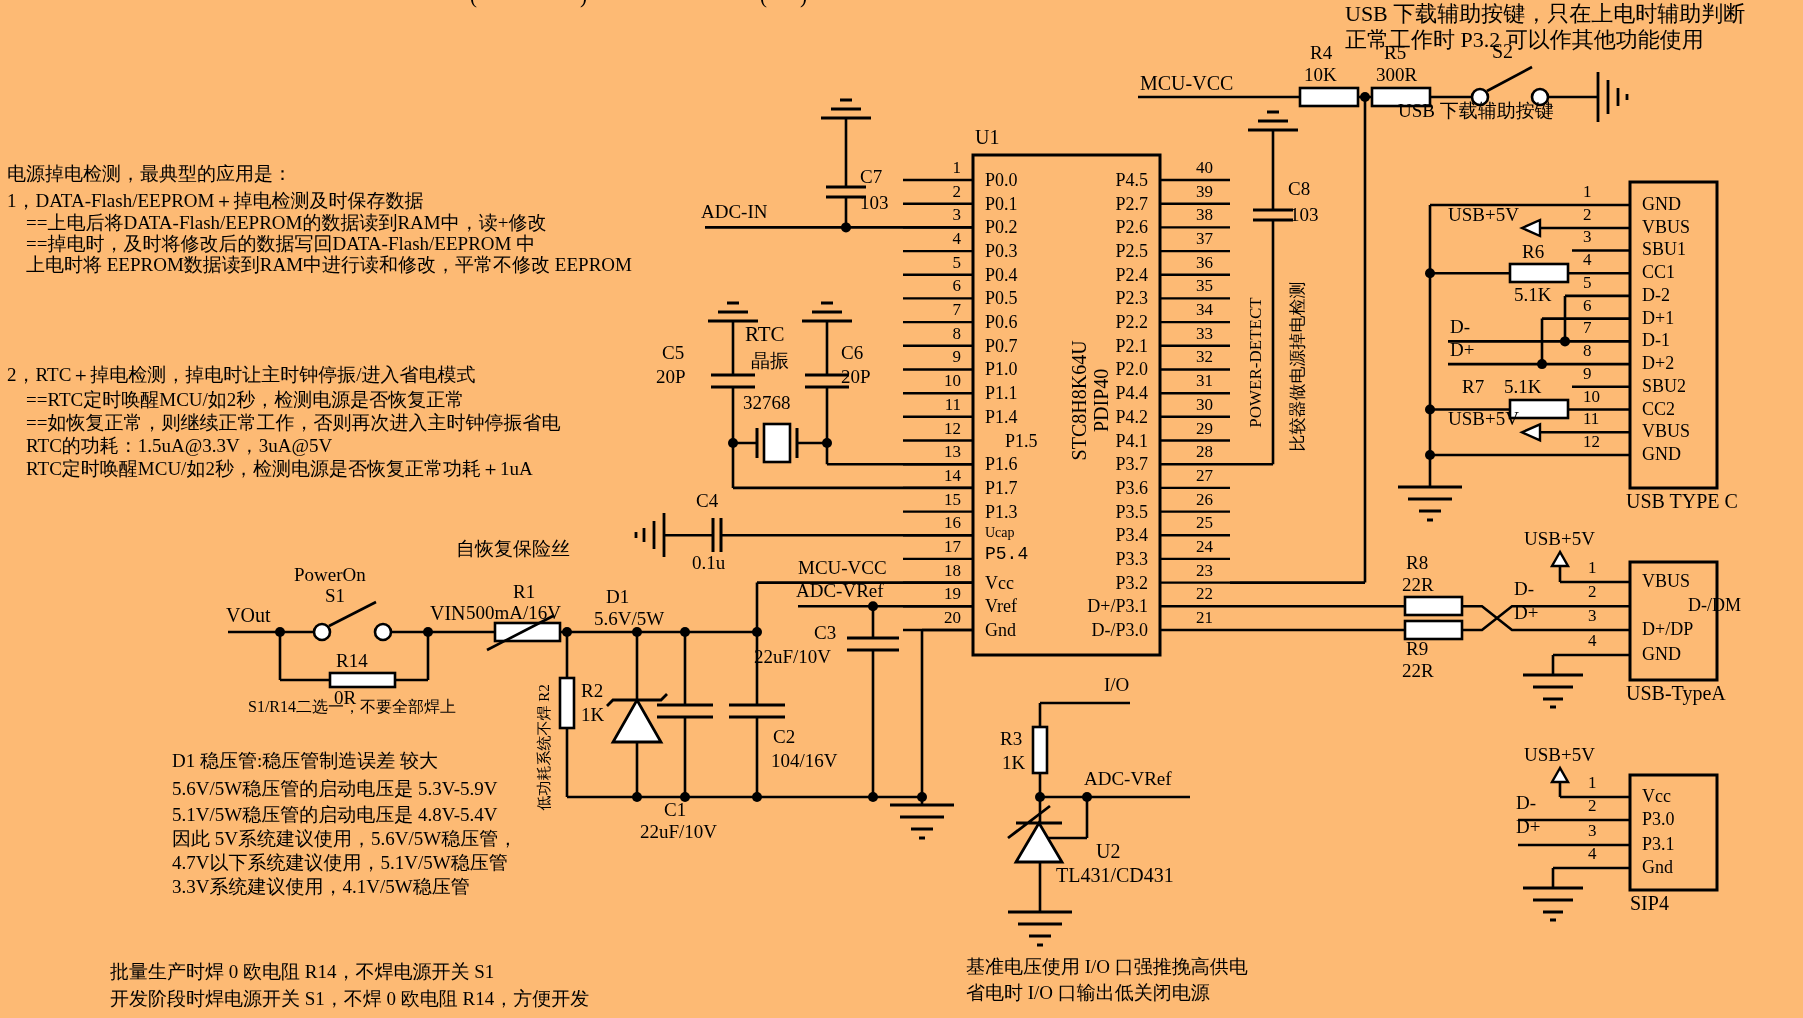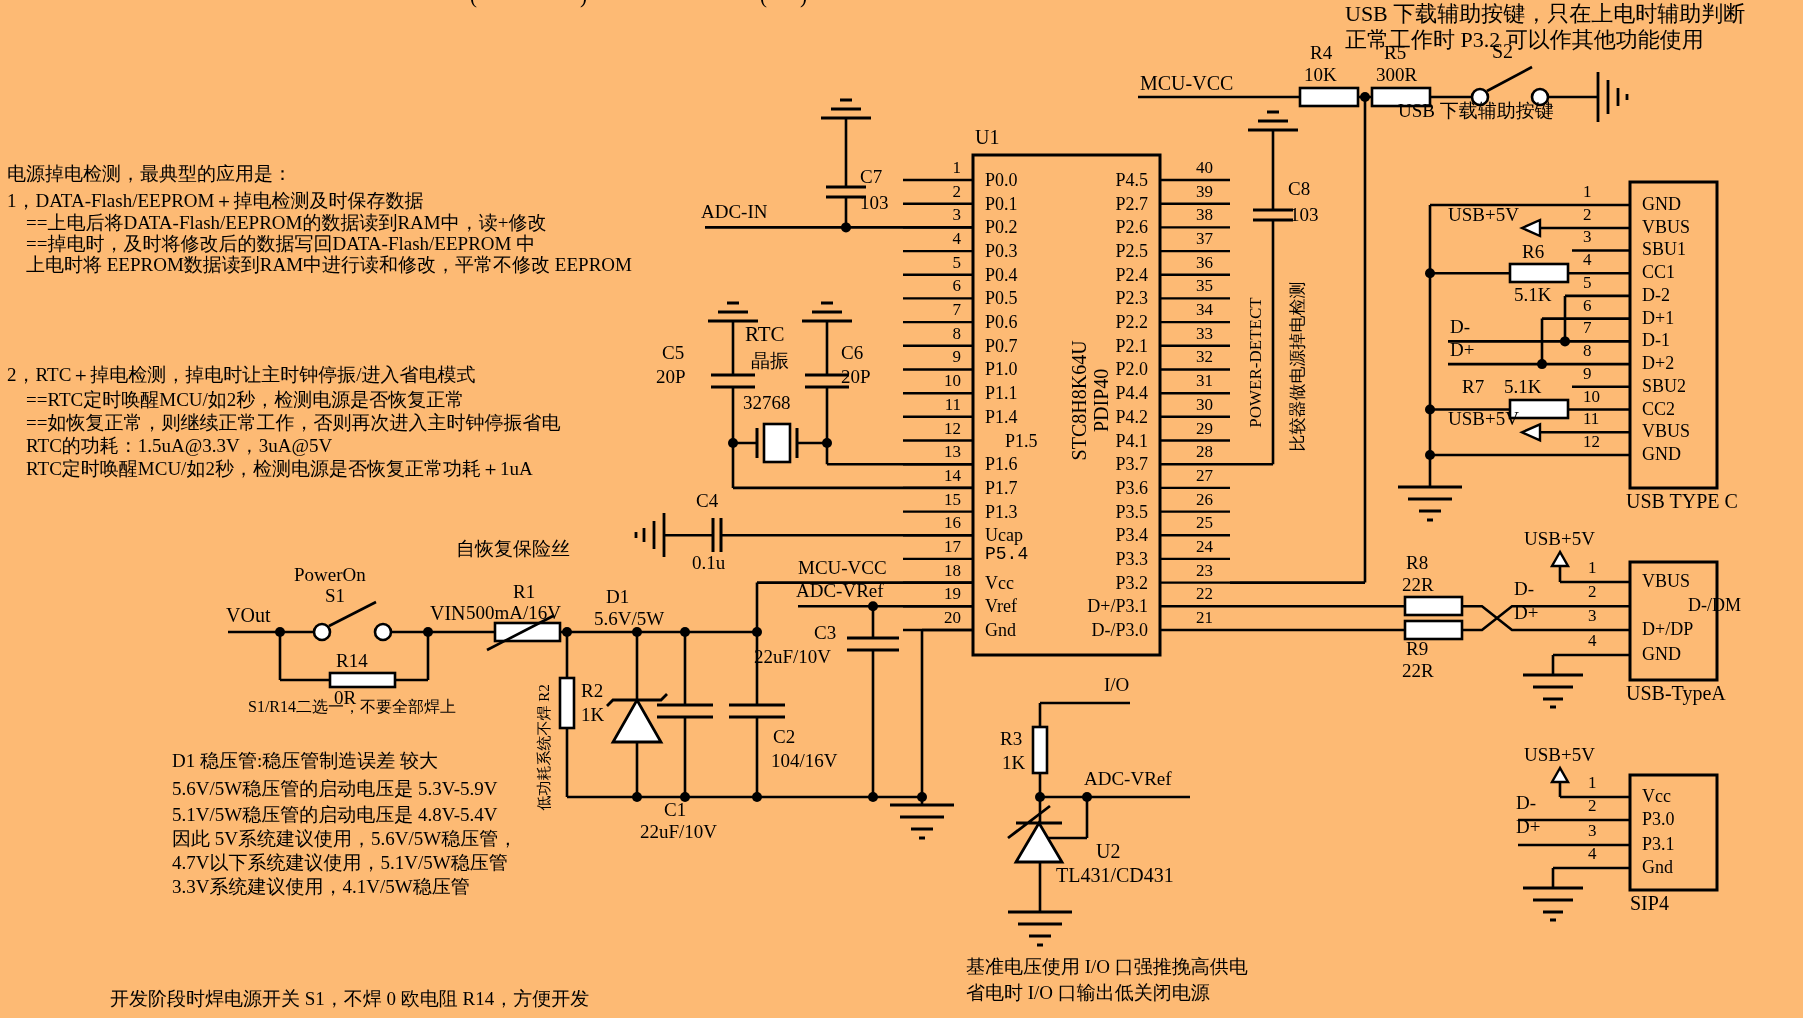--- a/index.html
+++ b/index.html
@@ -222,20 +222,21 @@
 <div class="lb" style="left:798px;top:557px;font-size:19px">MCU-VCC</div>
 <div class="lb" style="left:796px;top:580px;font-size:19px">ADC-VRef</div>
 
 <div class="lb" style="left:172px;top:750px;font-size:19px">D1 稳压管:稳压管制造误差 较大</div>
 <div class="lb" style="left:172px;top:778px;font-size:19px">5.6V/5W稳压管的启动电压是 5.3V-5.9V</div>
 <div class="lb" style="left:172px;top:804px;font-size:19px">5.1V/5W稳压管的启动电压是 4.8V-5.4V</div>
 <div class="lb" style="left:172px;top:828px;font-size:19px">因此 5V系统建议使用，5.6V/5W稳压管，</div>
 <div class="lb" style="left:172px;top:852px;font-size:19px">4.7V以下系统建议使用，5.1V/5W稳压管</div>
 <div class="lb" style="left:172px;top:876px;font-size:19px">3.3V系统建议使用，4.1V/5W稳压管</div>
 
+<div class="lb" style="left:110px;top:961px;font-size:19px">批量生产时焊 0 欧电阻 R14，不焊电源开关 S1</div>
 <div class="lb" style="left:110px;top:988px;font-size:19px">开发阶段时焊电源开关 S1，不焊 0 欧电阻 R14，方便开发</div>
 
 <div class="lb" style="left:1104px;top:674px;font-size:19px">I/O</div>
 <div class="lb" style="left:1000px;top:728px;font-size:19px">R3</div>
 <div class="lb" style="left:1002px;top:752px;font-size:19px">1K</div>
 <div class="lb" style="left:1084px;top:768px;font-size:19px">ADC-VRef</div>
 <div class="lb" style="left:1096px;top:840px;font-size:20px">U2</div>
 <div class="lb" style="left:1056px;top:864px;font-size:20px">TL431/CD431</div>
 <div class="lb" style="left:966px;top:956px;font-size:19px">基准电压使用 I/O 口强推挽高供电</div>
 <div class="lb" style="left:966px;top:982px;font-size:19px">省电时 I/O 口输出低关闭电源</div>
@@ -300,21 +301,21 @@
       <div class="lb" style="left: 985px; top: 406.84px; font-size: 18px;">P1.4</div>
       <div class="lb" style="left: 933px; top: 418.524px; width: 28px; text-align: right; font-size: 17px;">12</div>
       <div class="lb" style="left: 985px; top: 430.524px; font-size: 18px; margin-left: 20px;">P1.5</div>
       <div class="lb" style="left: 933px; top: 442.208px; width: 28px; text-align: right; font-size: 17px;">13</div>
       <div class="lb" style="left: 985px; top: 454.208px; font-size: 18px;">P1.6</div>
       <div class="lb" style="left: 933px; top: 465.892px; width: 28px; text-align: right; font-size: 17px;">14</div>
       <div class="lb" style="left: 985px; top: 477.892px; font-size: 18px;">P1.7</div>
       <div class="lb" style="left: 933px; top: 489.576px; width: 28px; text-align: right; font-size: 17px;">15</div>
       <div class="lb" style="left: 985px; top: 501.576px; font-size: 18px;">P1.3</div>
       <div class="lb" style="left: 933px; top: 513.26px; width: 28px; text-align: right; font-size: 17px;">16</div>
-      <div class="lb" style="left: 985px; top: 525.26px; font-size: 18px;">Ucap</div>
+      <div class="lb" style="left: 985px; top: 525.26px; font-size: 14px;">Ucap</div>
       <div class="lb" style="left: 933px; top: 536.944px; width: 28px; text-align: right; font-size: 17px;">17</div>
       <div class="lb" style="left: 985px; top: 544px; font-size: 18px; font-family: Liberation Mono, monospace;">P5.4</div>
       <div class="lb" style="left: 933px; top: 560.628px; width: 28px; text-align: right; font-size: 17px;">18</div>
       <div class="lb" style="left: 985px; top: 572.628px; font-size: 18px;">Vcc</div>
       <div class="lb" style="left: 933px; top: 584.312px; width: 28px; text-align: right; font-size: 17px;">19</div>
       <div class="lb" style="left: 985px; top: 596.312px; font-size: 18px;">Vref</div>
       <div class="lb" style="left: 933px; top: 607.996px; width: 28px; text-align: right; font-size: 17px;">20</div>
       <div class="lb" style="left: 985px; top: 619.996px; font-size: 18px;">Gnd</div>
       <div class="lb" style="left: 1196px; top: 158px; font-size: 17px;">40</div>
       <div class="lb" style="left: 1058px; top: 170px; width: 90px; text-align: right; font-size: 18px;">P4.5</div>

